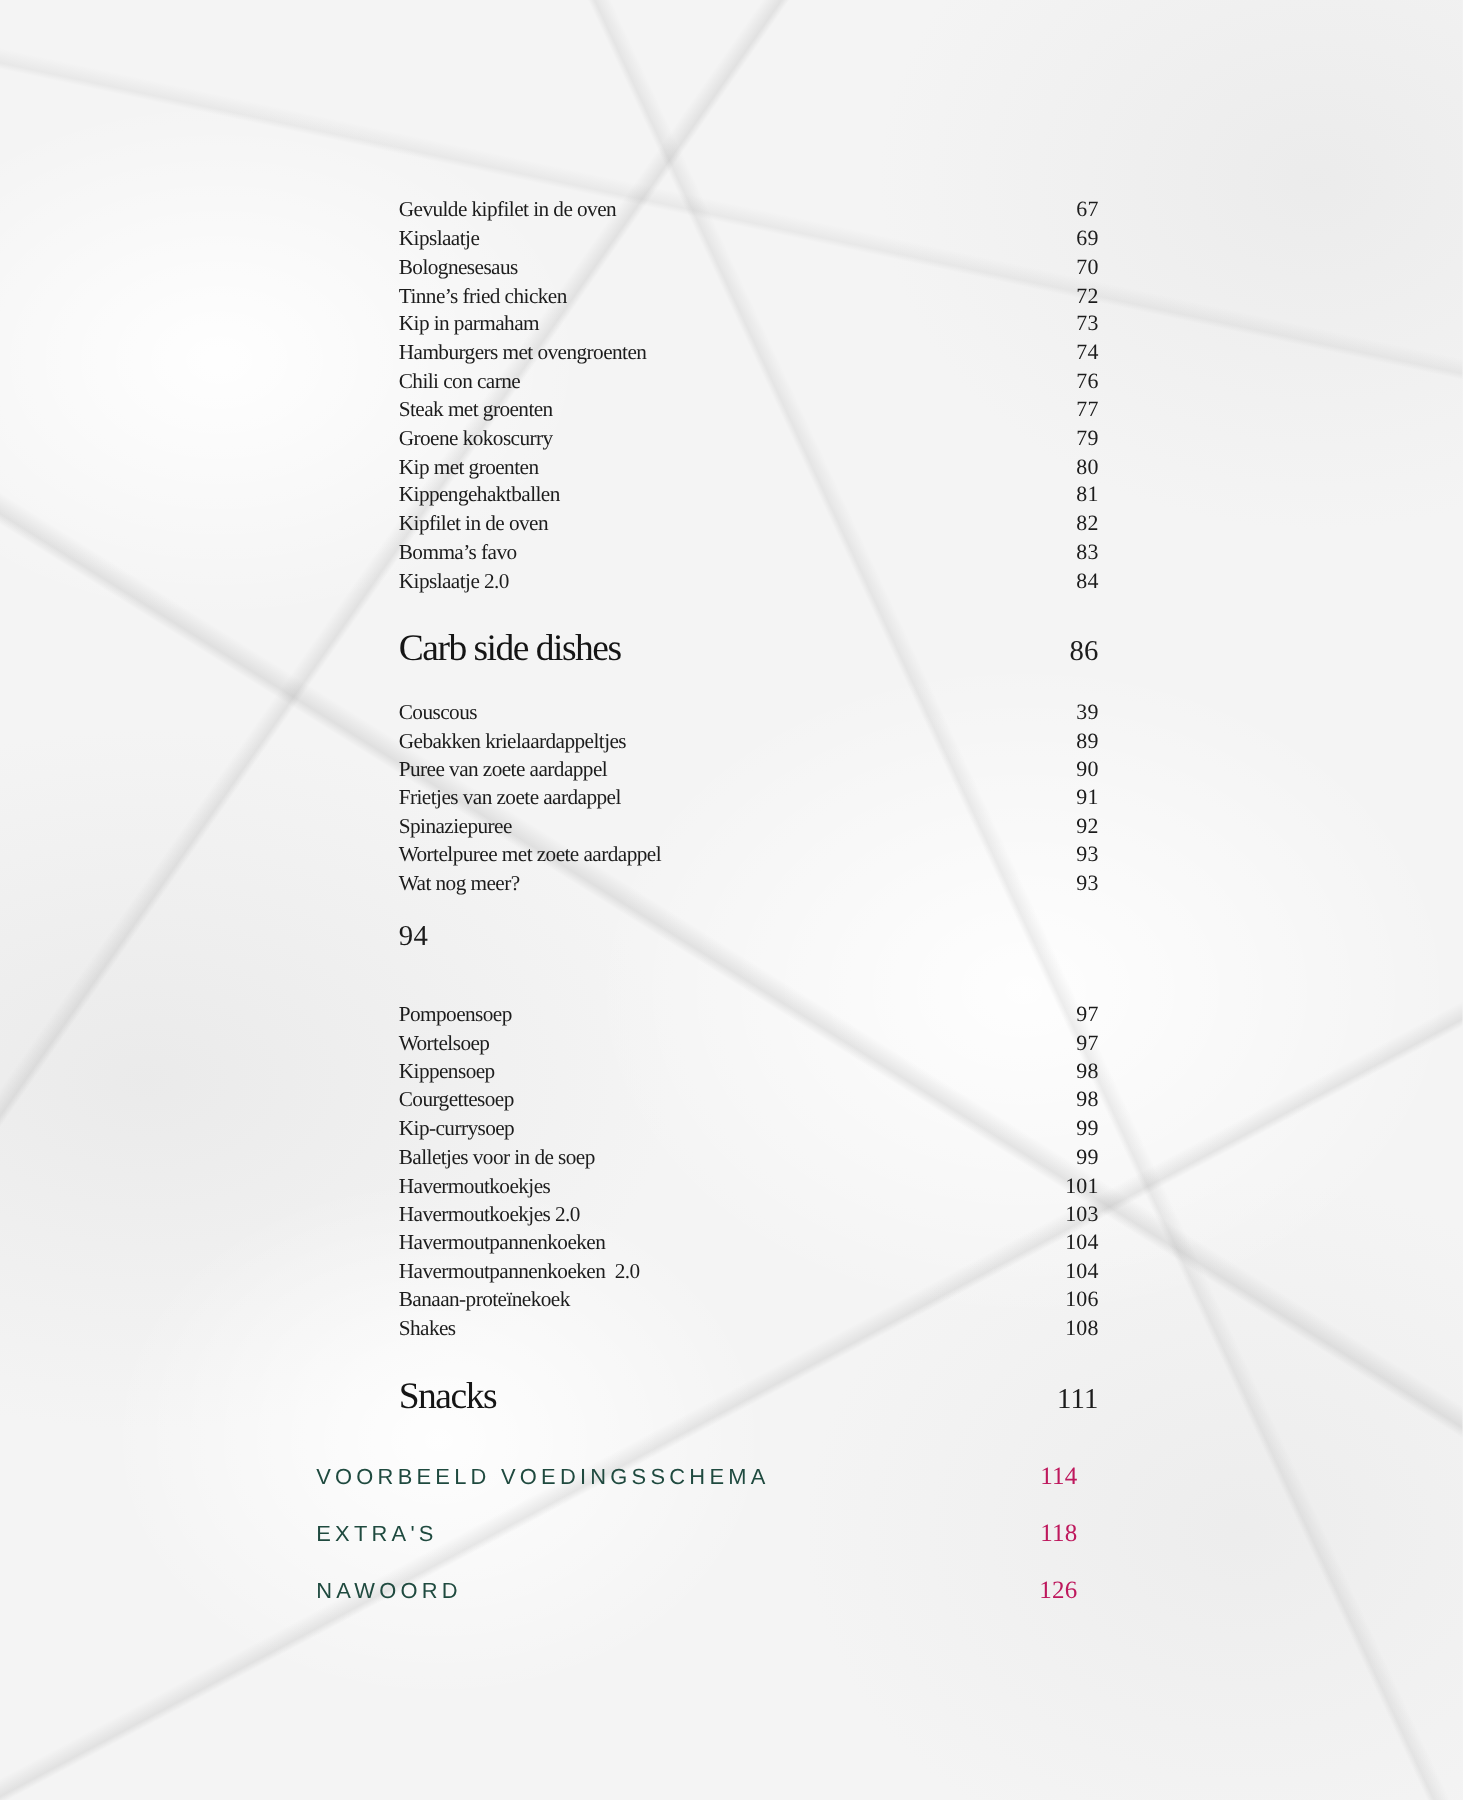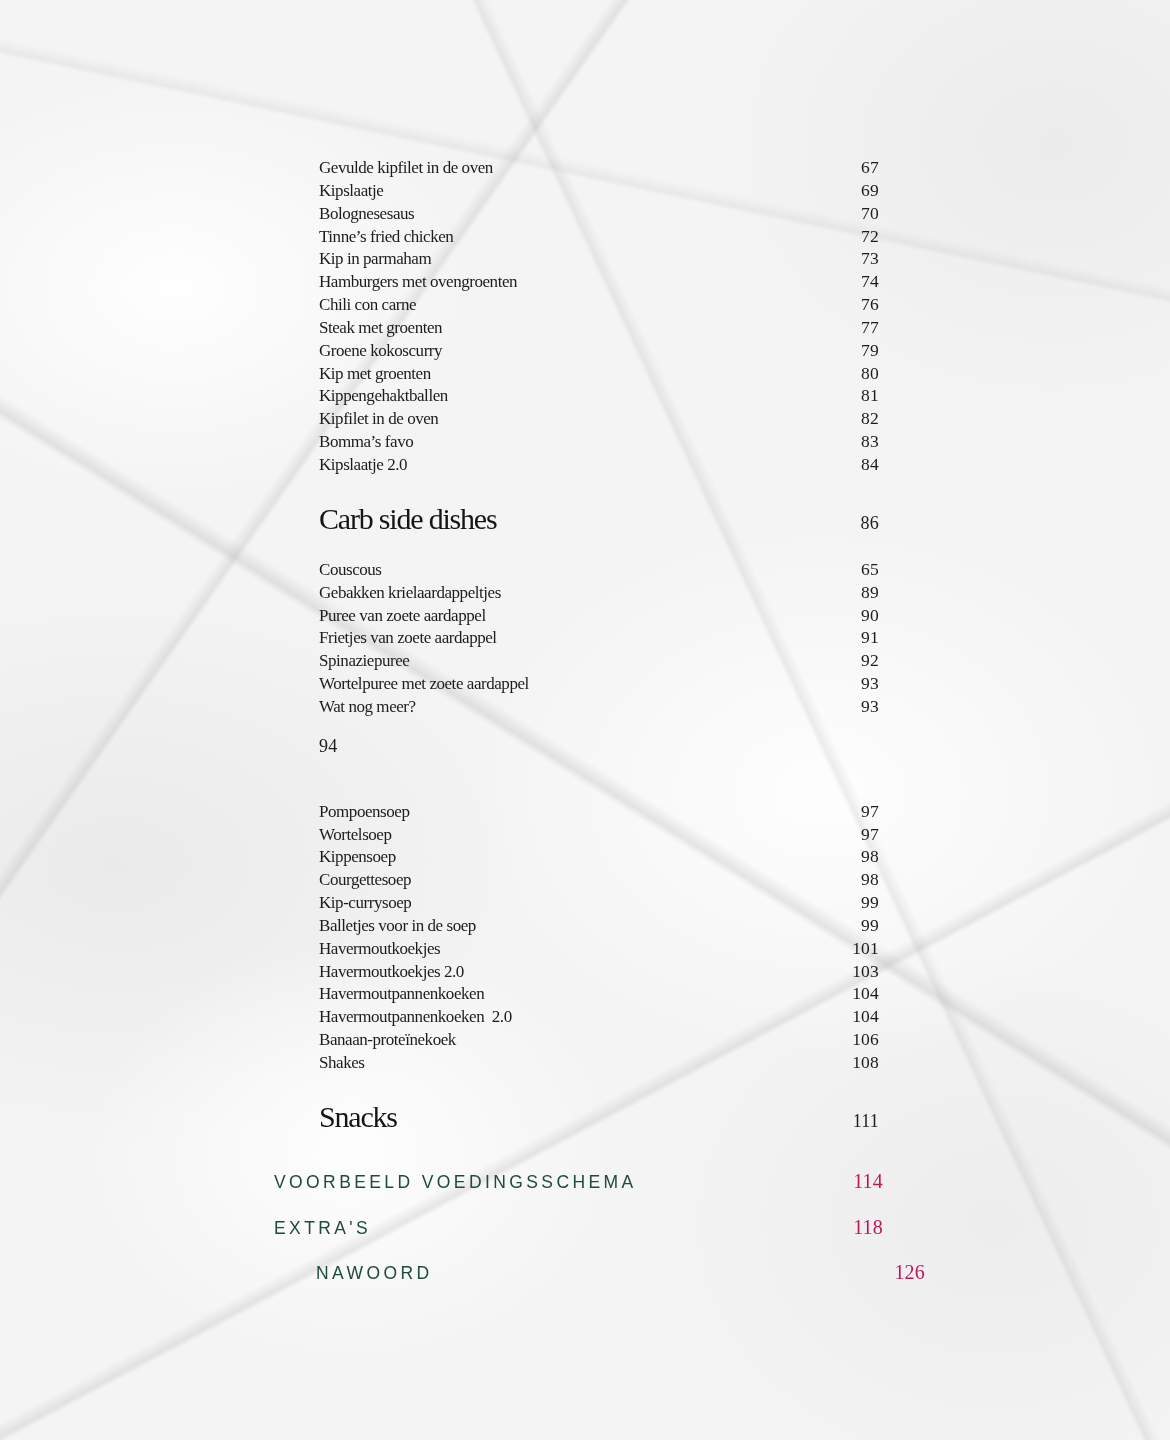--- a/index.html
+++ b/index.html
@@ -60,29 +60,29 @@
       margin-bottom: 14px;
       height: 50px;
     }
     .section-head .title {
       font-size: 30px;
       letter-spacing: -1.2px;
       line-height: 50px;
       color: #151515;
     }
     .section-head .num {
-      font-size: 18px;
+      font-size: 23px;
       letter-spacing: 0.2px;
     }
     .section-head.snacks {
       margin-bottom: 0;
     }
     .caps {
       position: absolute;
-      left: 274px;
+      left: 253px;
       width: 609px;
       display: flex;
       justify-content: space-between;
       align-items: baseline;
     }
     .caps .label {
       font-family: "Liberation Sans", "DejaVu Sans", sans-serif;
       font-size: 17.5px;
       letter-spacing: 3.4px;
       color: #1f4a3f;
@@ -160,21 +160,21 @@
         </div>
     </div>
 
     <div class="section-head">
       <span class="title">Carb side dishes</span>
       <span class="num">86</span>
     </div>
     <div>
       <div class="row">
           <span>Couscous</span>
-          <span class="num">65</span>
+          <span class="num">39</span>
         </div>
       <div class="row">
           <span>Gebakken krielaardappeltjes</span>
           <span class="num">89</span>
         </div>
       <div class="row">
           <span>Puree van zoete aardappel</span>
           <span class="num">90</span>
         </div>
       <div class="row">
@@ -256,18 +256,18 @@
   </div>
 
   <div class="caps" style="top:1170px;">
     <span class="label">VOORBEELD VOEDINGSSCHEMA</span>
     <span class="num">114</span>
   </div>
   <div class="caps" style="top:1216px;">
     <span class="label">EXTRA'S</span>
     <span class="num">118</span>
   </div>
-  <div class="caps" style="top:1261px;margin-left:42px;">
+  <div class="caps" style="top:1261px;">
     <span class="label">NAWOORD</span>
     <span class="num">126</span>
   </div>
 
 </div>
 
 </body></html>

